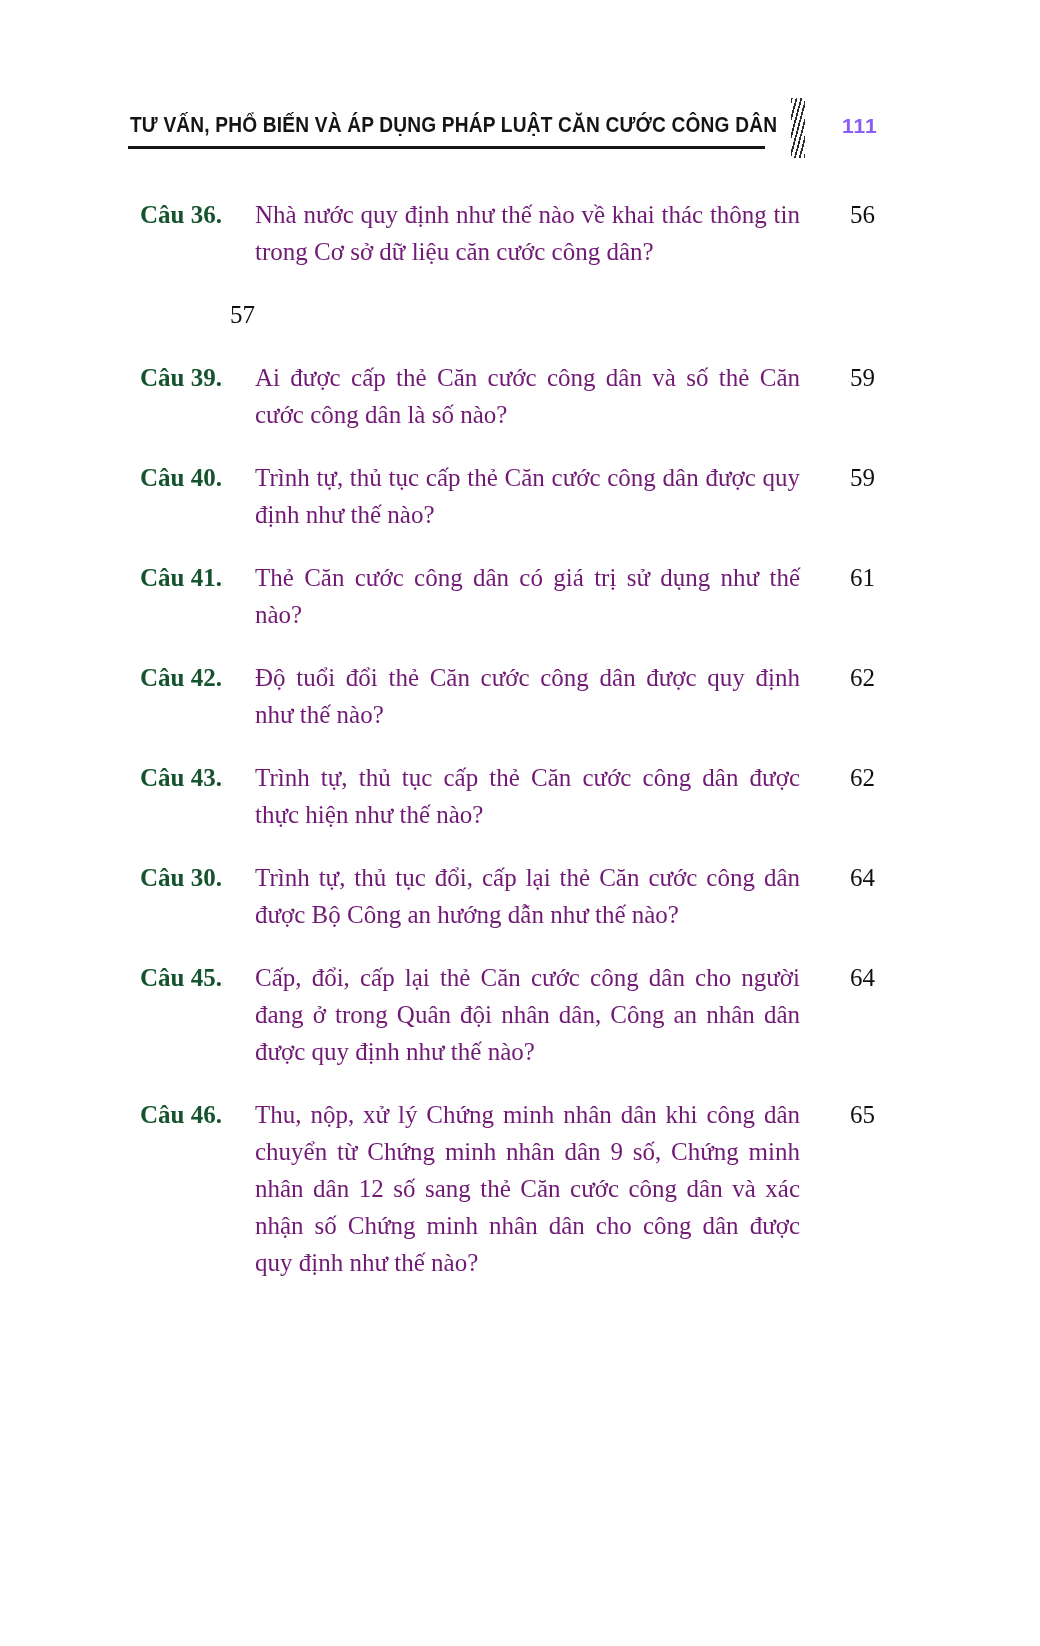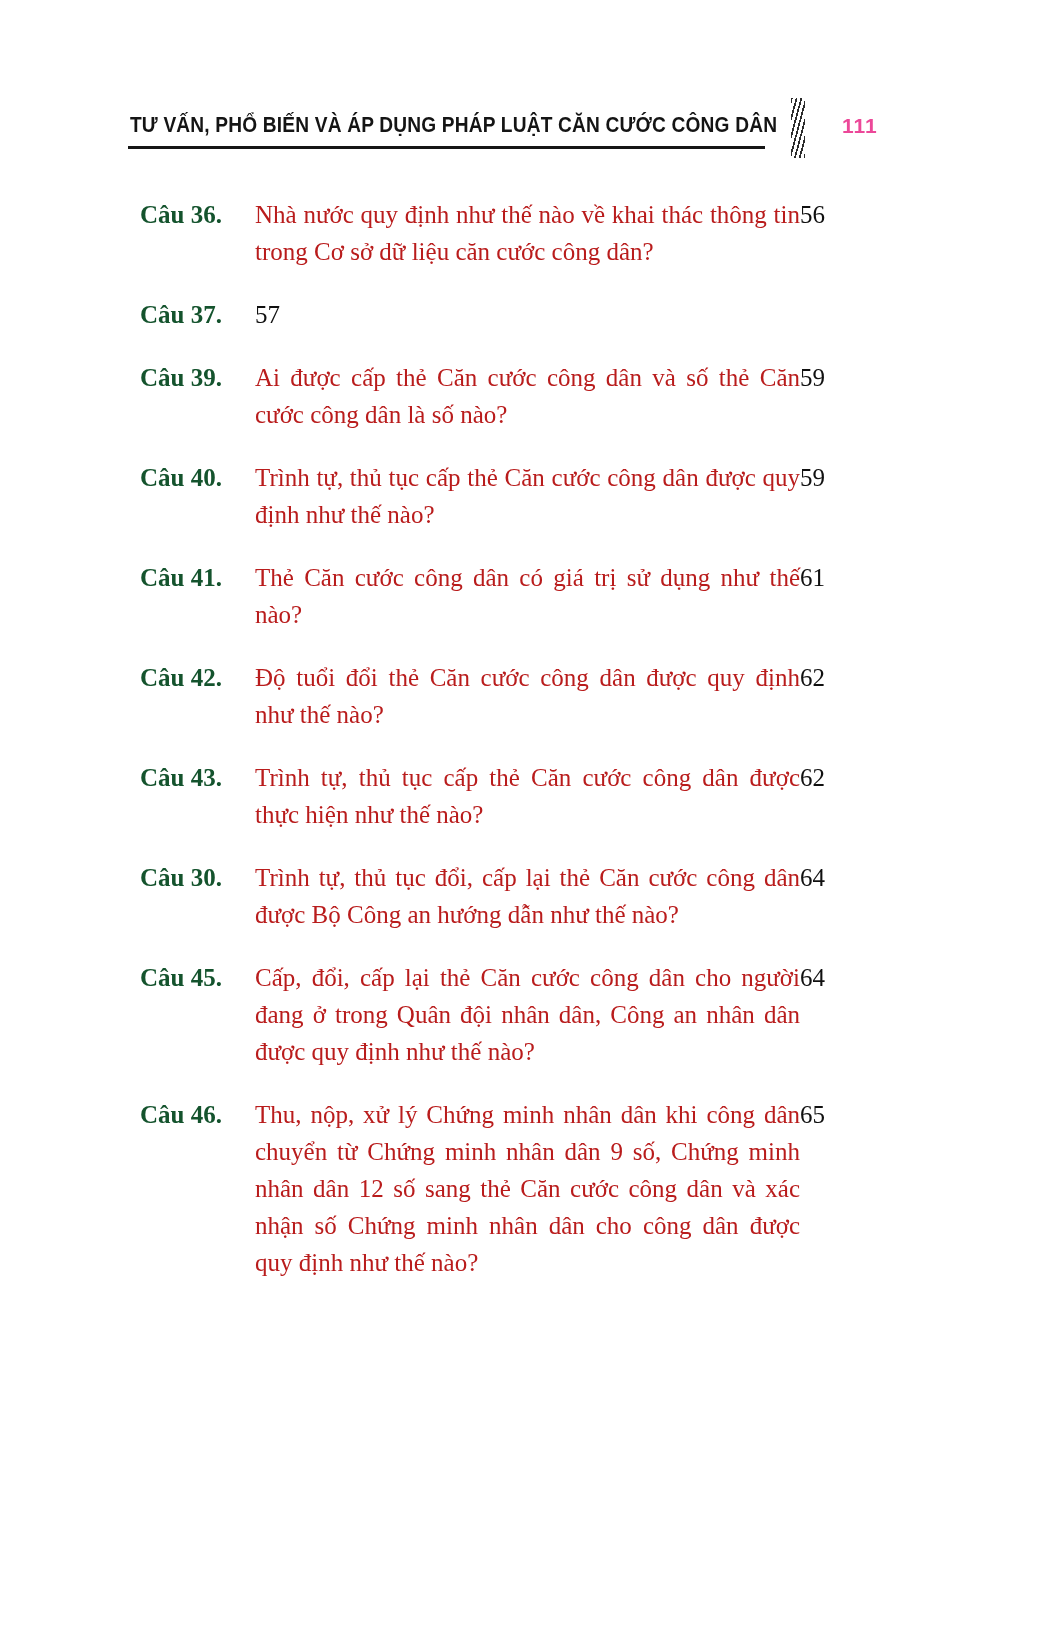--- a/index.html
+++ b/index.html
@@ -61,21 +61,21 @@
     );
   }
   .page-number {
     position: absolute;
     left: 842px;
     top: 114px;
     font-family: "Liberation Sans", "DejaVu Sans", sans-serif;
     font-weight: 700;
     font-size: 21px;
     letter-spacing: 1px;
-    color: #ec4899;
+    color: #8b5cf6;
   }
 
   
   .toc {
     position: absolute;
     top: 196px;
     left: 140px;
     width: 735px;
   }
   .entry {
@@ -87,26 +87,26 @@
     font-weight: 700;
     font-size: 25px;
     line-height: 37px;
     color: #14532d;
   }
   .entry-text {
     font-size: 25px;
     line-height: 37px;
     text-align: justify;
     text-justify: inter-word;
-    color: #b91c1c;
+    color: #701a75;
   }
   .entry-page {
     font-size: 25px;
     line-height: 37px;
-    text-align: left;
+    text-align: right;
     color: #101010;
   }
 </style>
 </head>
 <body>
 
 <div class="page">
 
   <div class="header">
     <div class="header-title">TƯ VẤN, PHỔ BIẾN VÀ ÁP DỤNG PHÁP LUẬT CĂN CƯỚC CÔNG DÂN</div>
@@ -116,21 +116,20 @@
   </div>
 
   <div class="toc">
     <div class="entry">
       <div class="entry-label">Câu 36.</div>
       <div class="entry-text">Nhà nước quy định như thế nào về khai thác thông tin trong Cơ sở dữ liệu căn cước công dân?</div>
       <div class="entry-page">56</div>
     </div>
 
     <div class="entry">
-      <div class="entry-label">Câu 37.</div>
       <div class="entry-page">57</div>
     </div>
 
 
     <div class="entry">
       <div class="entry-label">Câu 39.</div>
       <div class="entry-text">Ai được cấp thẻ Căn cước công dân và số thẻ Căn cước công dân là số nào?</div>
       <div class="entry-page">59</div>
     </div>
 

